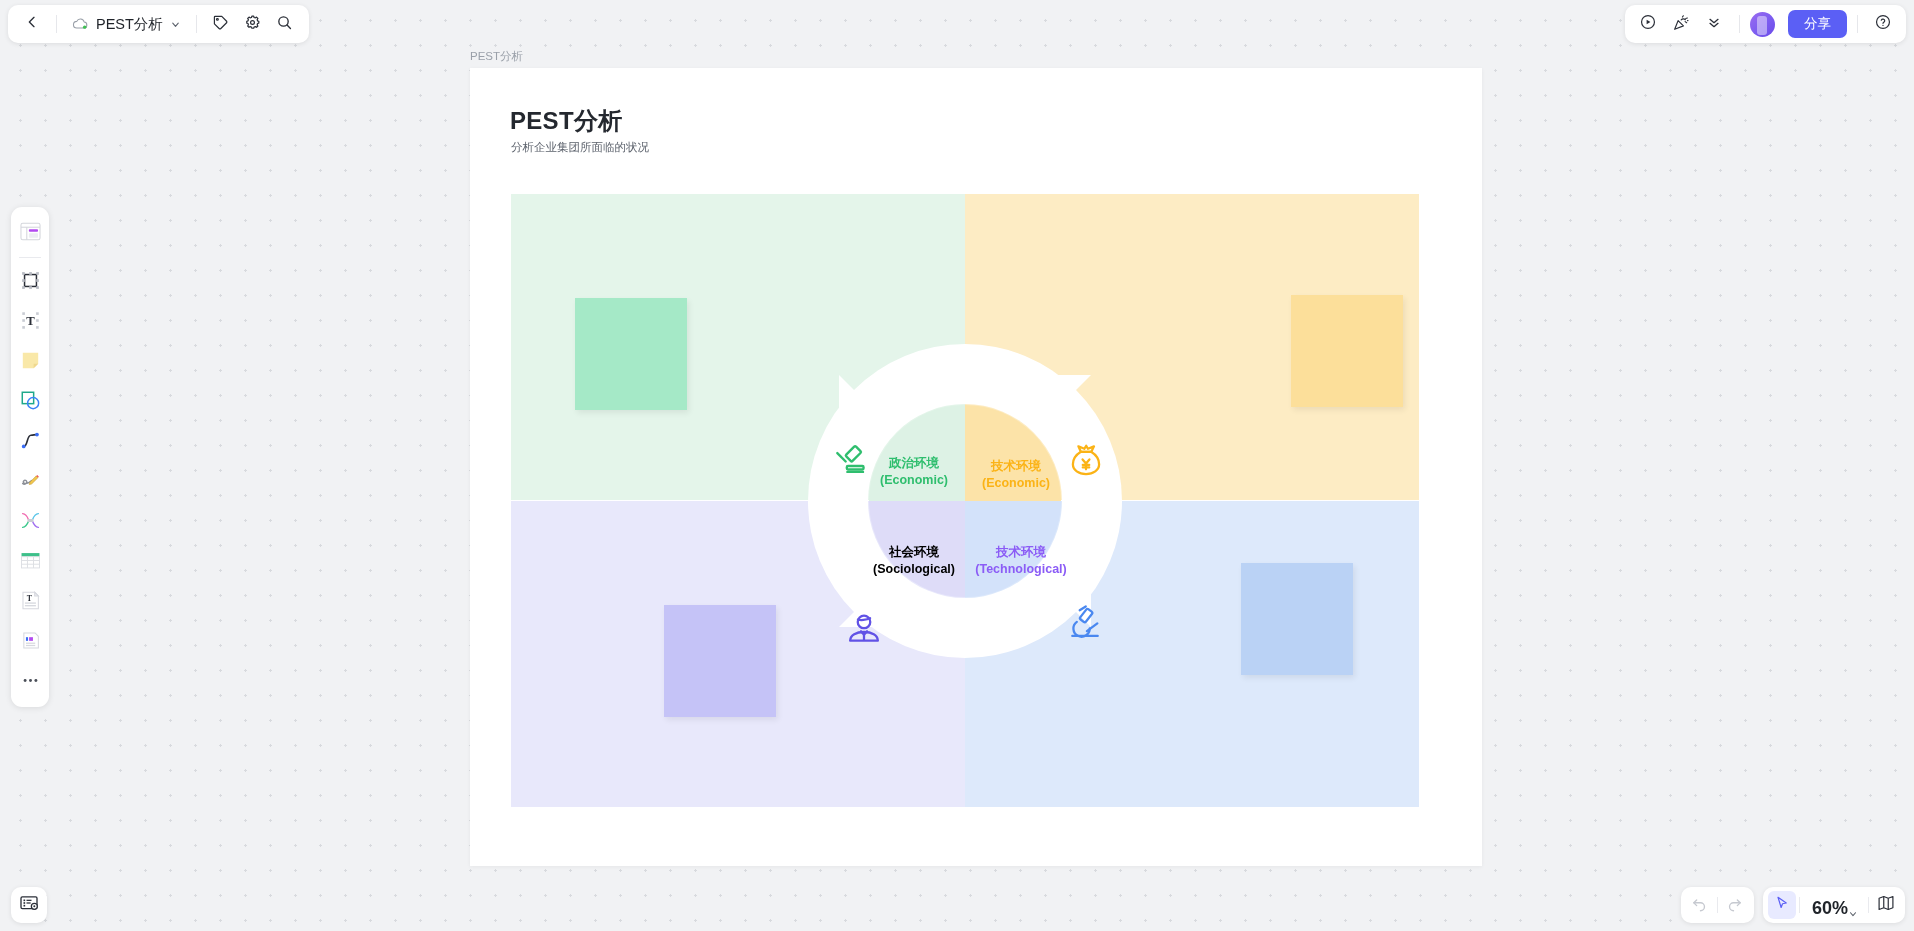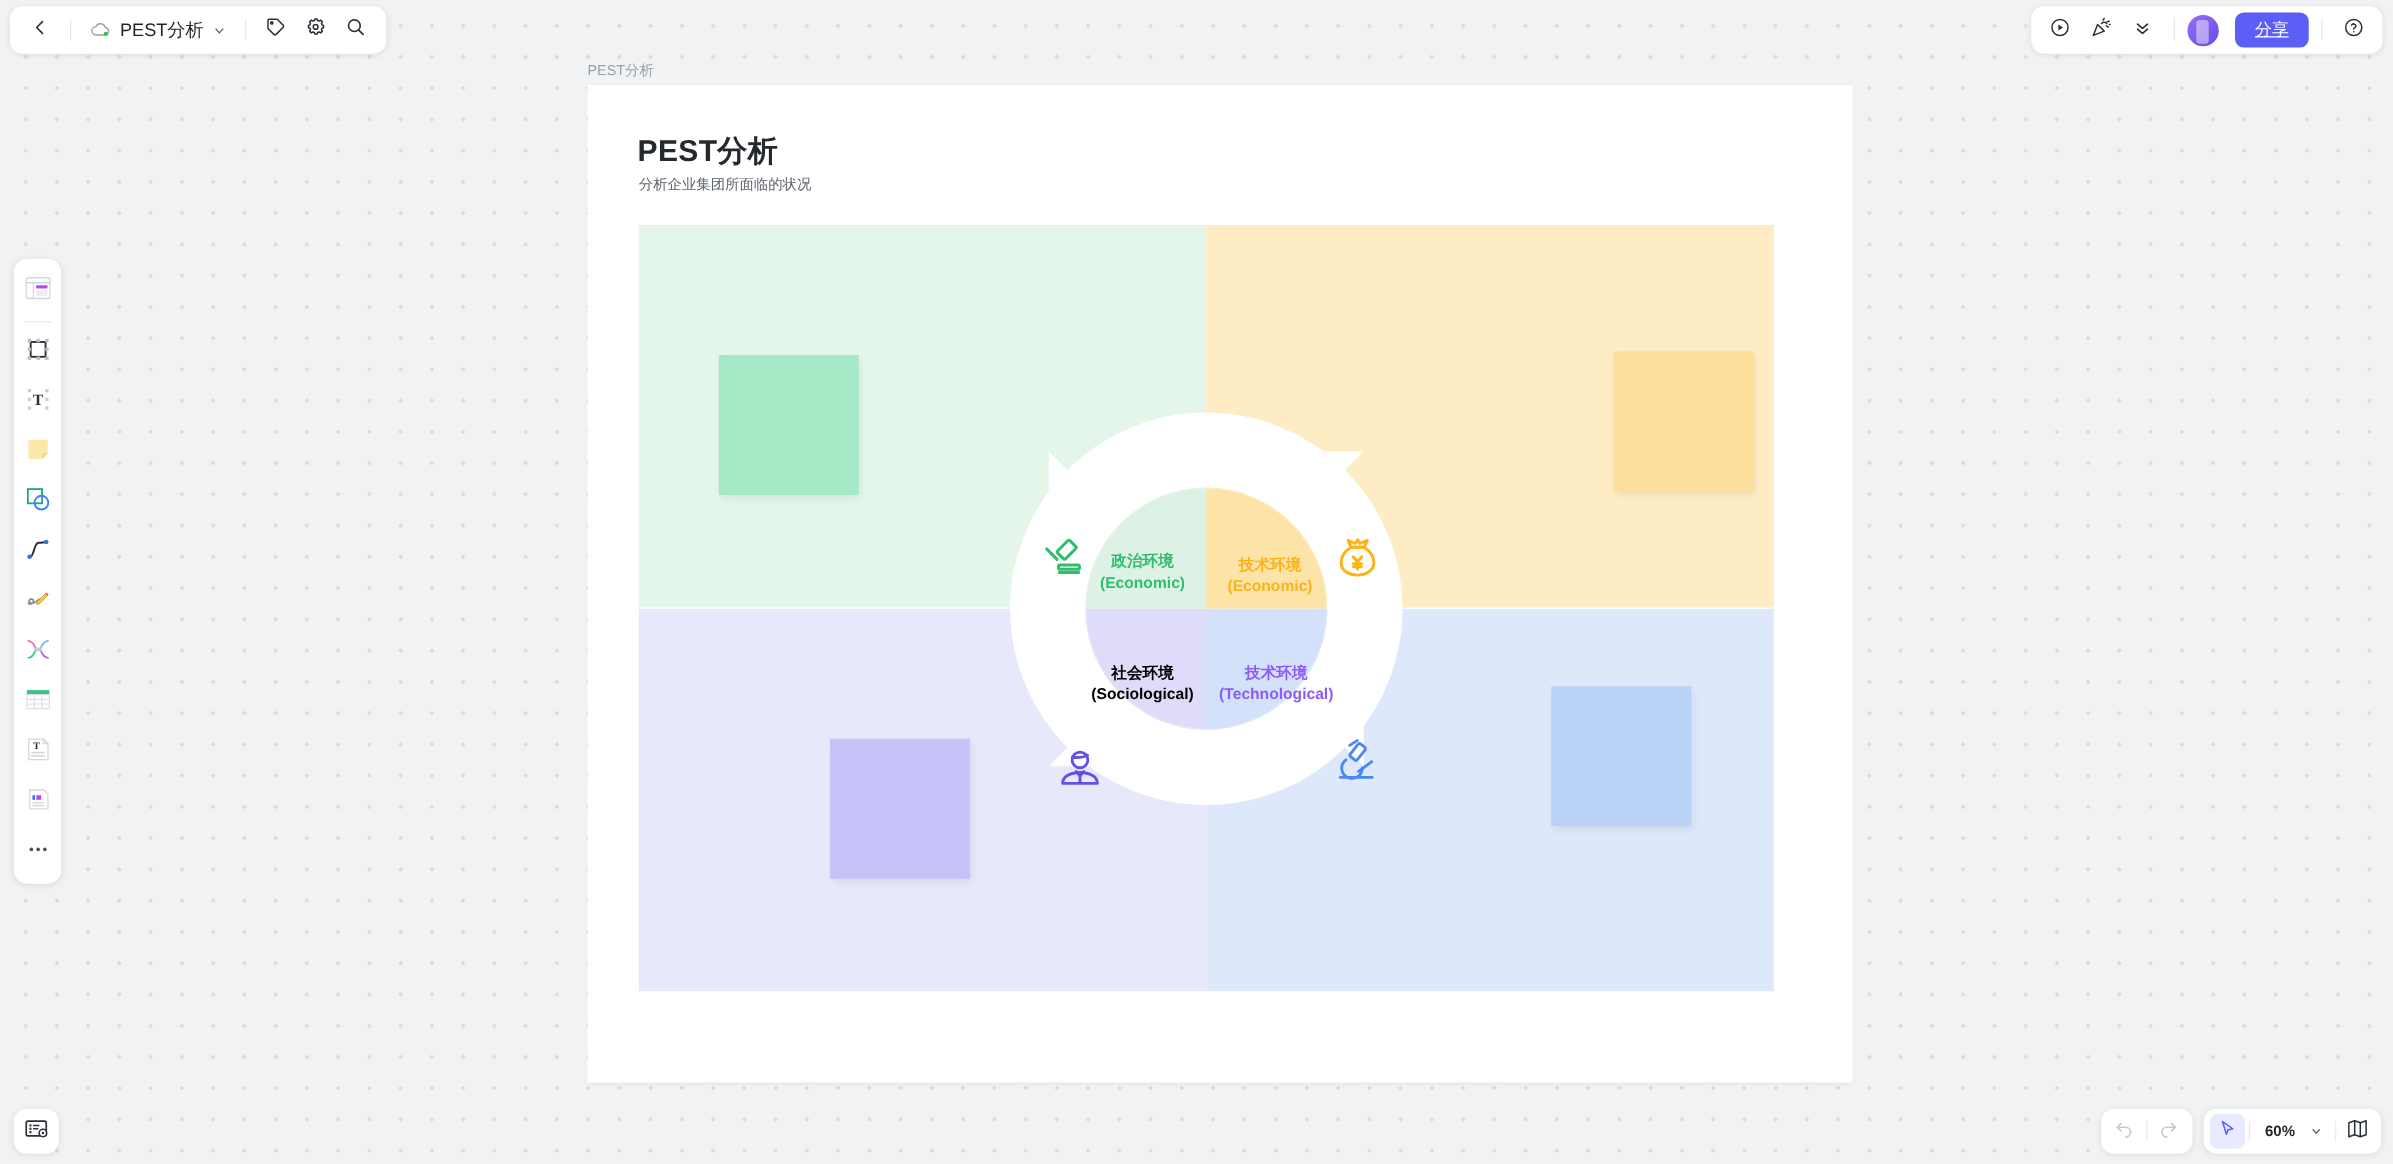--- a/index.html
+++ b/index.html
@@ -71,21 +71,20 @@
     background: #5b5ff5;
     color: #fff;
     font-size: 13.5px;
     height: 28px;
     border-radius: 7px;
     padding: 12px 16px;
     display: flex; align-items: center; justify-content: center;
     cursor: pointer; border: none;
     font-family: inherit;
     white-space: nowrap;
-    text-decoration: underline;
   }
 
   
   .rail {
     position: absolute; left: 11px; top: 207px;
     width: 38px;
     background: #fff;
     border-radius: 11px;
     box-shadow: 0 1px 6px rgba(0,0,0,.10);
     padding: 7px 0 6px;
@@ -125,24 +124,24 @@
   }
   .br-btn {
     width: 28px; height: 28px;
     display: flex; align-items: center; justify-content: center;
     border-radius: 6px; cursor: pointer; color: #c6c9d0;
   }
   .br-btn.dark { color: #2b2f38; }
   .br-btn.active { background: #e8eaff; color: #5b5ff5; }
   .br-sep { width: 1px; height: 16px; background: #e9eaee; margin: 0 3px; }
   .zoom-chip {
-    display: flex; align-items: center; gap: 12px;
+    display: flex; align-items: flex-end; gap: 0;
     padding: 0 7px 0 9px; height: 28px; cursor: pointer;
     border-radius: 6px;
-    font-size: 12px; font-weight: bold; color: #1f2329;
+    font-size: 18px; font-weight: bold; color: #1f2329;
   }
 
   
   .frame-label {
     position: absolute; left: 470px; top: 49px;
     font-size: 11.5px; color: #9aa0a9;
     user-select: none;
   }
   .frame {
     position: absolute;
@@ -158,21 +157,21 @@
     letter-spacing: .3px;
   }
   .deck-sub {
     position: absolute; left: 41px; top: 72px;
     font-size: 11.5px; color: #5d636d;
   }
 
   
   .matrix {
     position: absolute;
-    left: 41px; top: 112px;
+    left: 41px; top: 126px;
     width: 908px; height: 613px;
   }
   .quad {
     position: absolute; width: 454px; height: 306px;
   }
   .q-tl { left: 0;   top: 0;   background: #e4f5ea; }
   .q-tr { left: 454px; top: 0; background: #fdecc4; }
   .q-bl { left: 0;   top: 307px; background: #e8e8fb; }
   .q-br { left: 454px; top: 307px; background: #dde9fb; }
 

